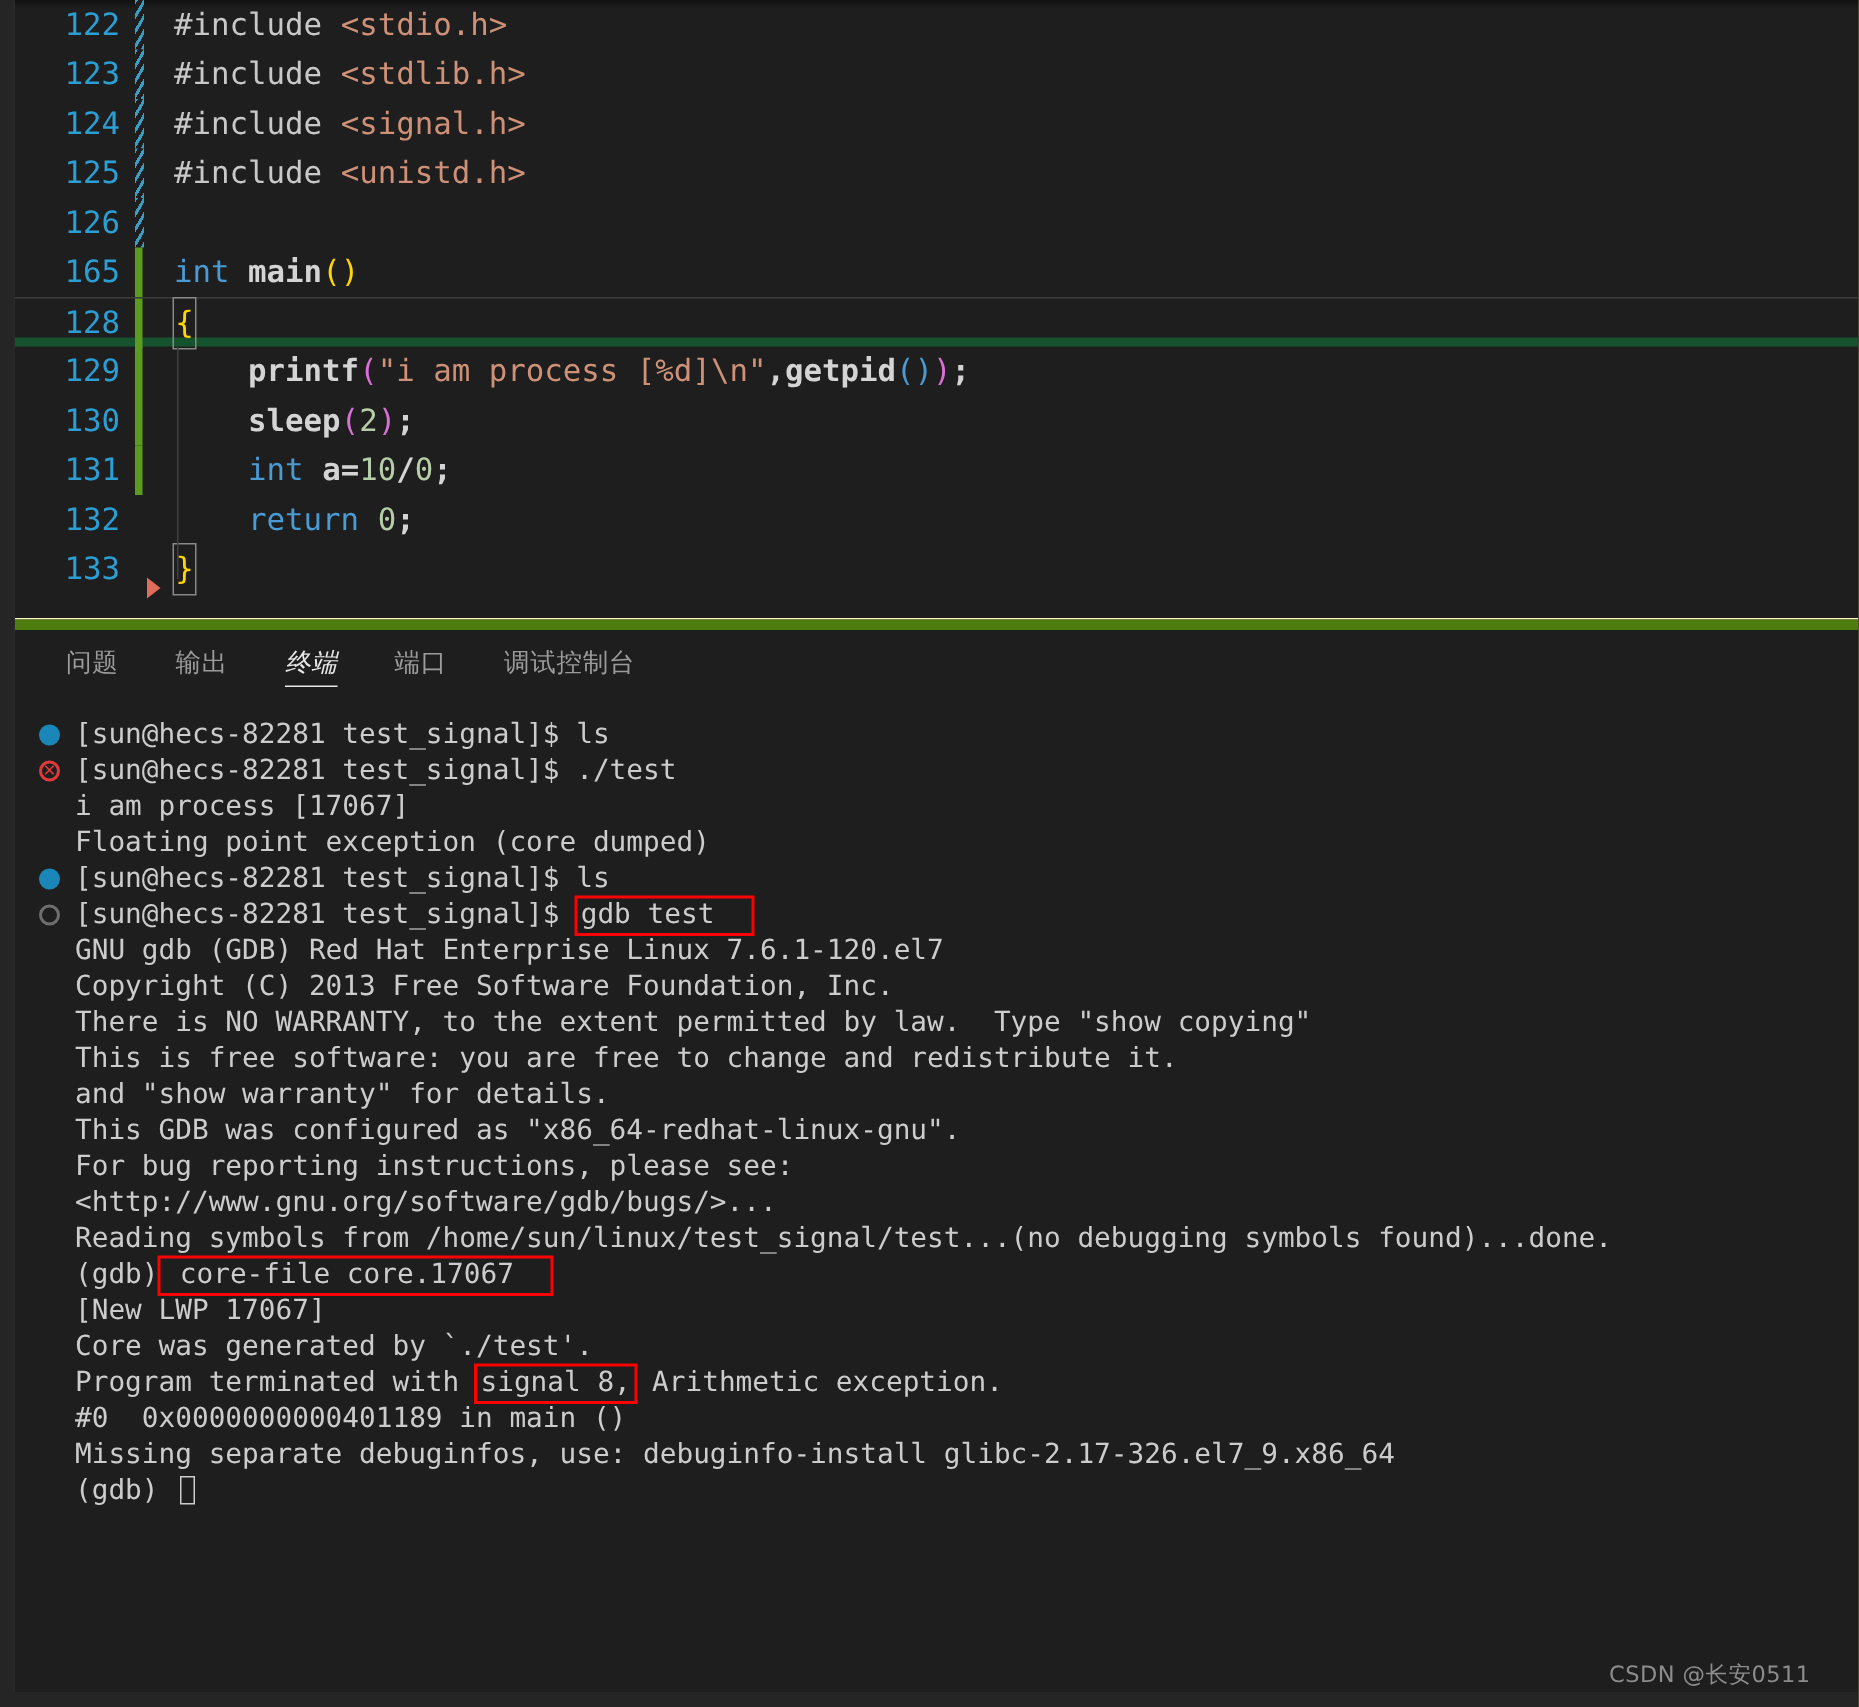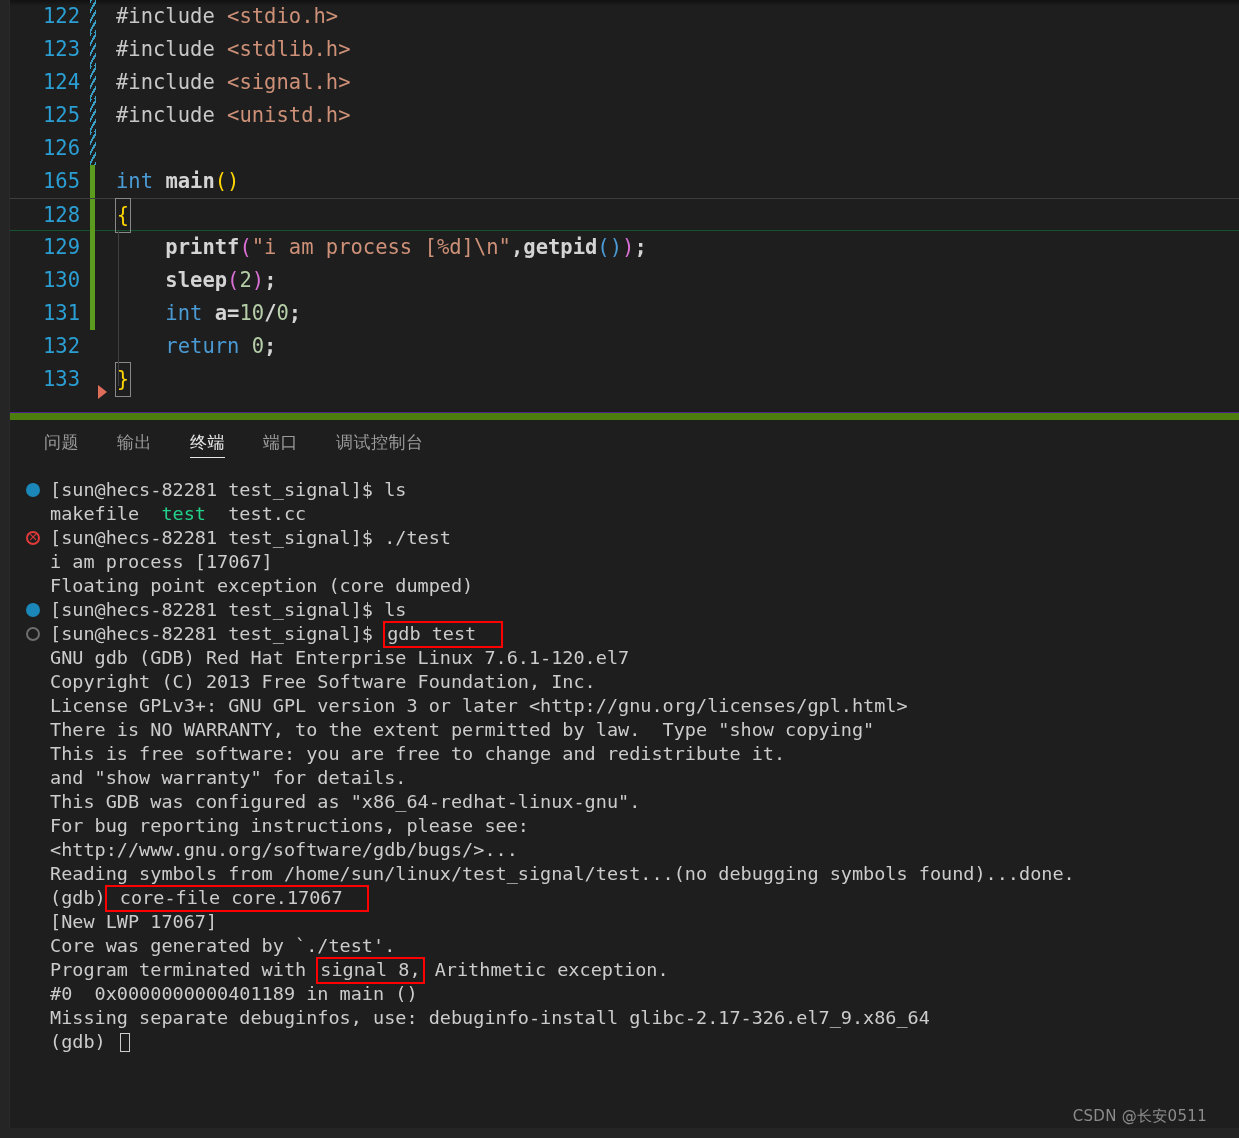--- a/index.html
+++ b/index.html
@@ -10,21 +10,21 @@
   body {
     width: 1239px; height: 1138px;
     font-family: "DejaVu Sans Mono", "Liberation Mono", monospace;
     overflow: hidden;
     position: relative;
   }
 
   
   #app-frame {
     position: absolute; inset: 0;
-    background: #4c1d95;
+    background: #fef9c3;
     display: flex;
     flex-direction: column;
   }
   .edge-strip {
     position: absolute; left: 0; top: 0; bottom: 0;
     width: 10px; background: #252526;
     border-right: 1px solid #2a2a2a;
     z-index: 5;
   }
   .bottom-strip {
@@ -46,21 +46,21 @@
   }
   .code-line {
     position: relative;
     height: 33px; line-height: 33px;
     font-size: 20.5px;
     white-space: pre;
     color: #d4d4d4;
   }
   .code-line.current {
     border-top: 1px solid #3d3d3d;
-    border-bottom: 1px solid #14532d;
+    border-bottom: 6px solid #14532d;
     height: 33px;
   }
   .ln {
     display: inline-block;
     width: 78px;
     text-align: right;
     color: #2b9fd4;
     font-size: 20.5px;
     padding-right: 8px;
     user-select: none;
@@ -132,21 +132,21 @@
   .ptab {
     font-size: 17px;
     color: #9b9b9b;
     height: 45px;
     line-height: 45px;
     position: relative;
     padding: 0 6px;
     cursor: pointer;
     letter-spacing: .5px;
   }
-  .ptab.active { color: #e7e7e7; }
+  .ptab.active { color: #e7e7e7; font-style: italic; }
   .ptab.active::after {
     content: "";
     position: absolute; left: 6px; right: 6px; bottom: 7px;
     height: 1.5px; background: #e7e7e7;
   }
 
   
   #terminal {
     position: absolute;
     left: 0; right: 0; top: 58px; bottom: 0;
@@ -243,29 +243,27 @@
     <div id="panel-tabs">
         <div class="ptab">问题</div>
         <div class="ptab">输出</div>
         <div class="ptab active">终端</div>
         <div class="ptab">端口</div>
         <div class="ptab">调试控制台</div>
       </div>
 
     <div id="terminal">
         <div class="tline"><span class="mark dot-blue"></span><span class="">[sun@hecs-82281 test_signal]$ ls</span></div>
-        <div class="tline"><span class="">makefile  </span><span class="sh-green">test</span><span class="">  test.cc</span></div>
         <div class="tline"><span class="mark err">✕</span><span class="">[sun@hecs-82281 test_signal]$ ./test</span></div>
         <div class="tline"><span class="">i am process [17067]</span></div>
         <div class="tline"><span class="">Floating point exception (core dumped)</span></div>
         <div class="tline"><span class="mark dot-blue"></span><span class="">[sun@hecs-82281 test_signal]$ ls</span></div>
         <div class="tline"><span class="mark circle-open"></span><span class="">[sun@hecs-82281 test_signal]$ </span><span class=" redbox">gdb test  </span></div>
         <div class="tline"><span class="">GNU gdb (GDB) Red Hat Enterprise Linux 7.6.1-120.el7</span></div>
         <div class="tline"><span class="">Copyright (C) 2013 Free Software Foundation, Inc.</span></div>
-        <div class="tline"><span class="">License GPLv3+: GNU GPL version 3 or later &lt;http://gnu.org/licenses/gpl.html&gt;</span></div>
         <div class="tline"><span class="">There is NO WARRANTY, to the extent permitted by law.  Type "show copying"</span></div>
         <div class="tline"><span class="">This is free software: you are free to change and redistribute it.</span></div>
         <div class="tline"><span class="">and "show warranty" for details.</span></div>
         <div class="tline"><span class="">This GDB was configured as "x86_64-redhat-linux-gnu".</span></div>
         <div class="tline"><span class="">For bug reporting instructions, please see:</span></div>
         <div class="tline"><span class="">&lt;http://www.gnu.org/software/gdb/bugs/&gt;...</span></div>
         <div class="tline"><span class="">Reading symbols from /home/sun/linux/test_signal/test...(no debugging symbols found)...done.</span></div>
         <div class="tline"><span class="">(gdb)</span><span class=" redbox"> core-file core.17067  </span></div>
         <div class="tline"><span class="">[New LWP 17067]</span></div>
         <div class="tline"><span class="">Core was generated by `./test'.</span></div>

